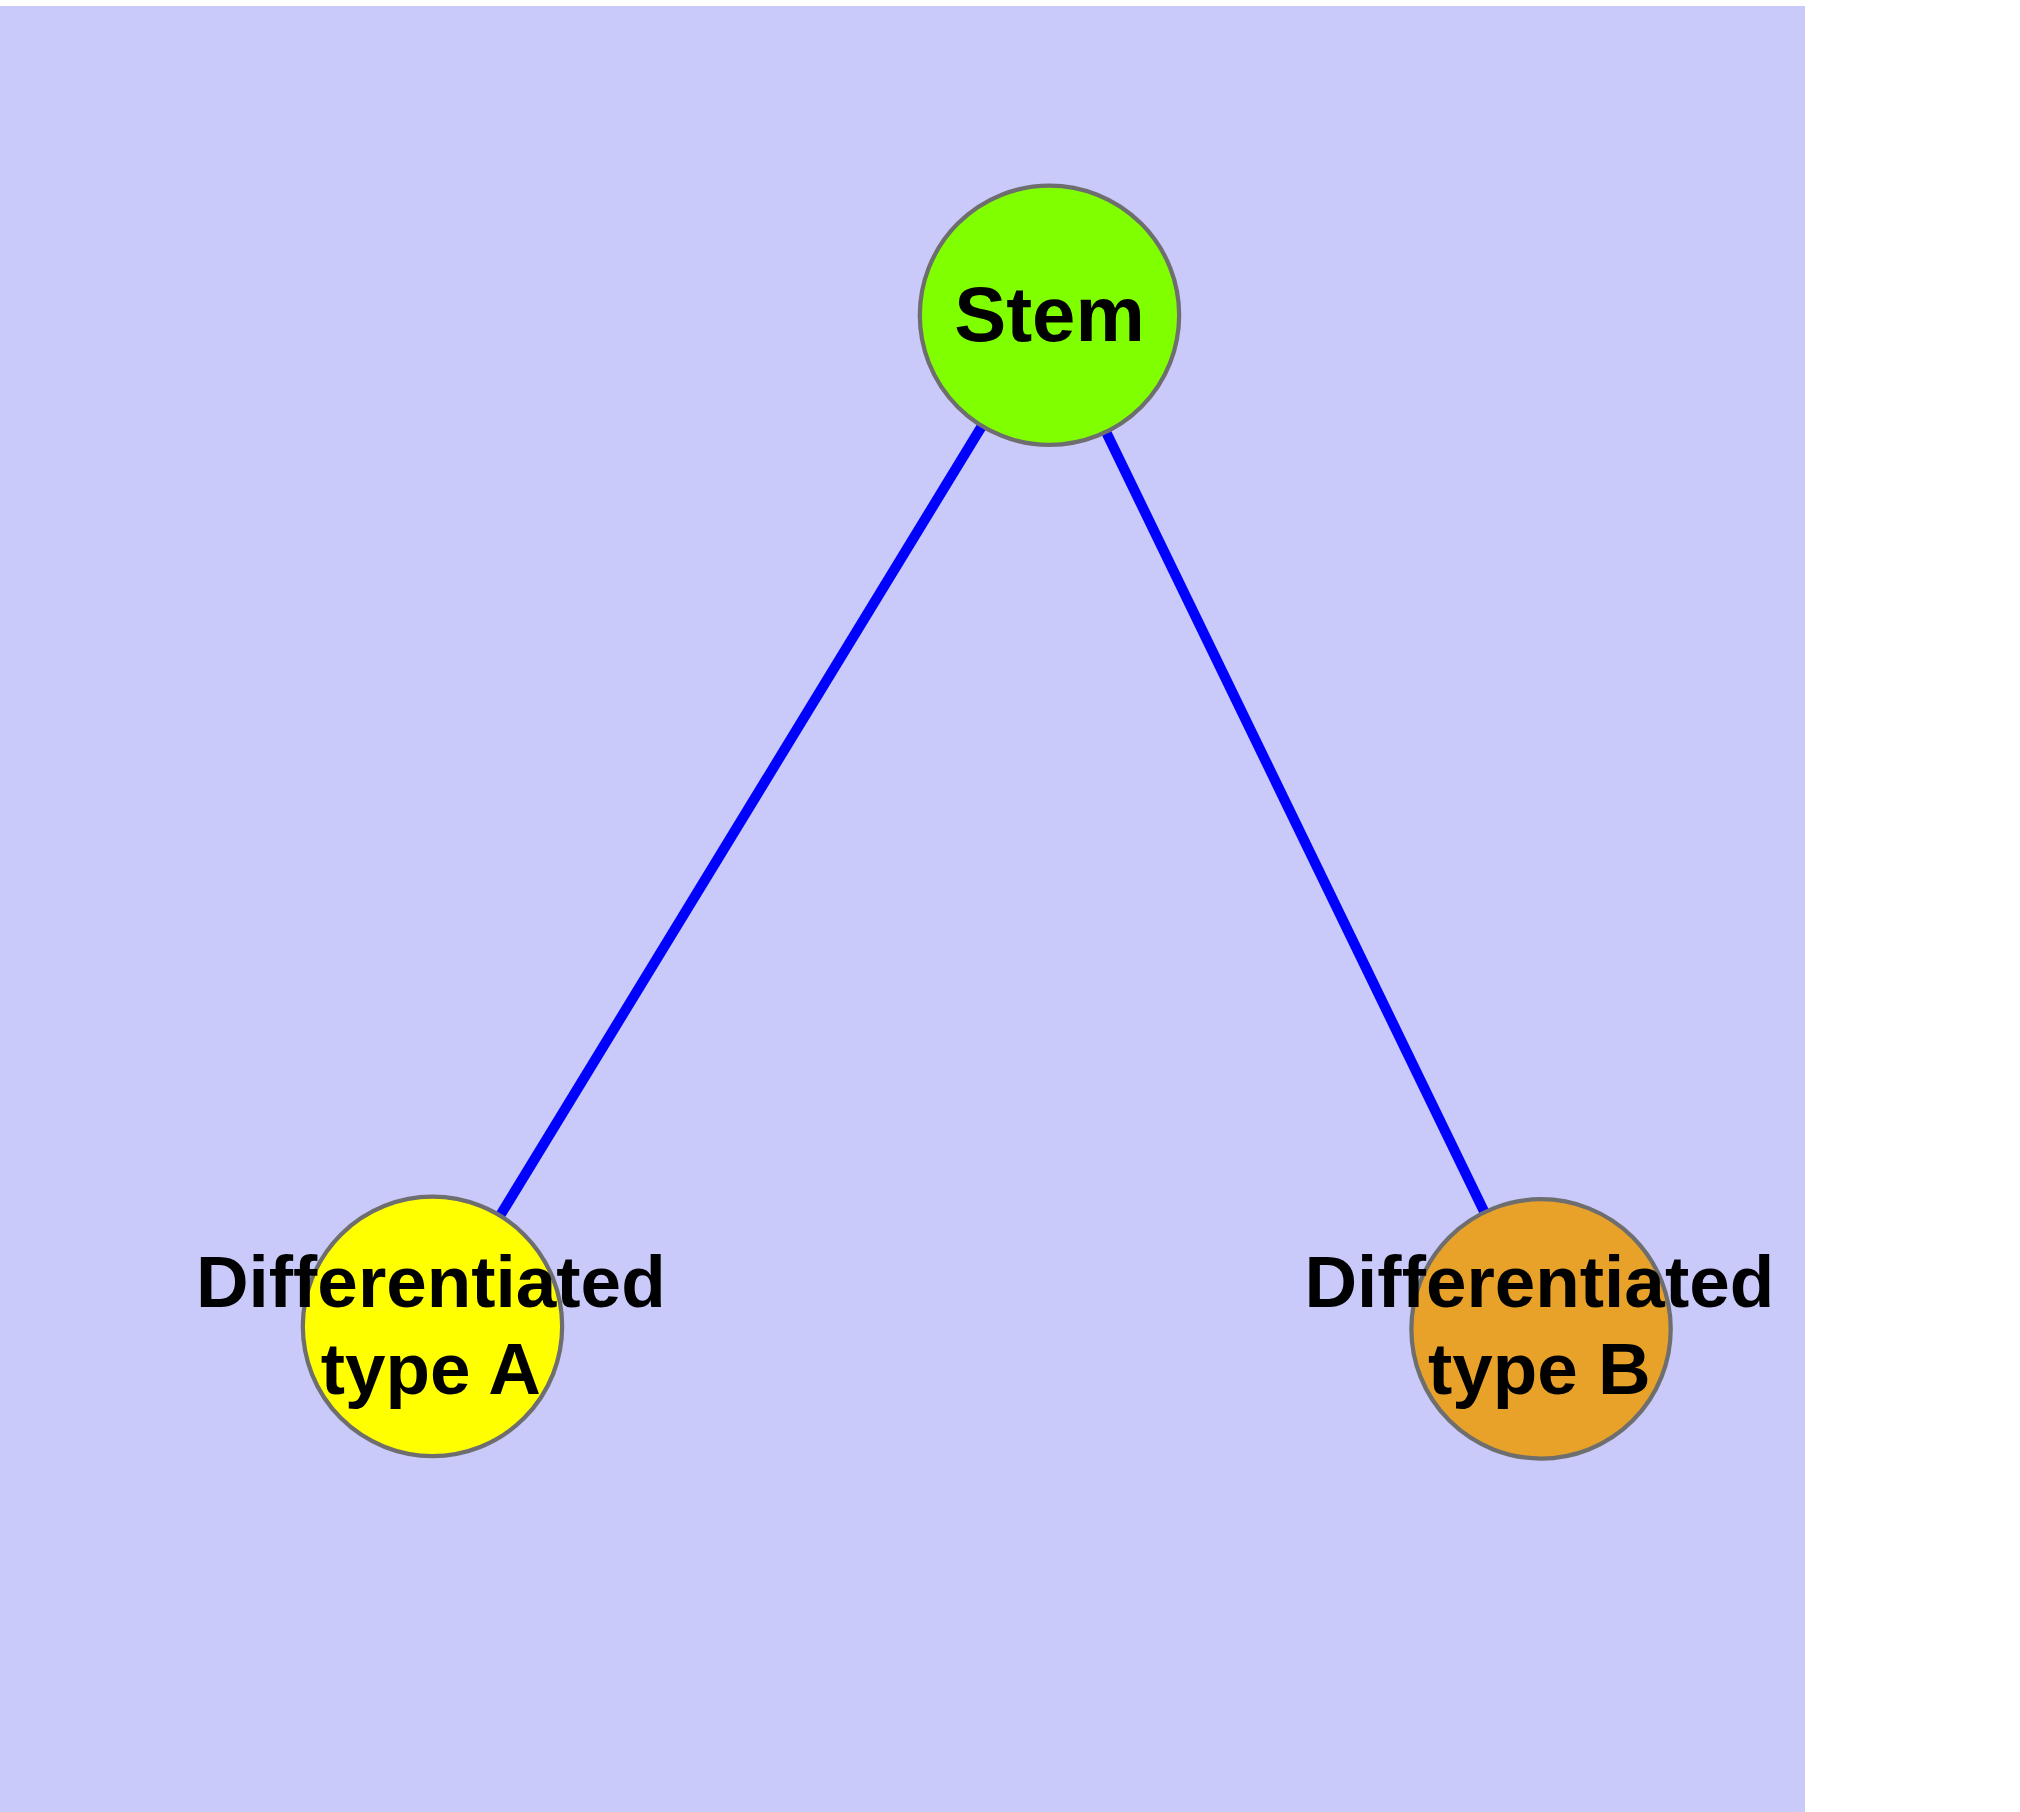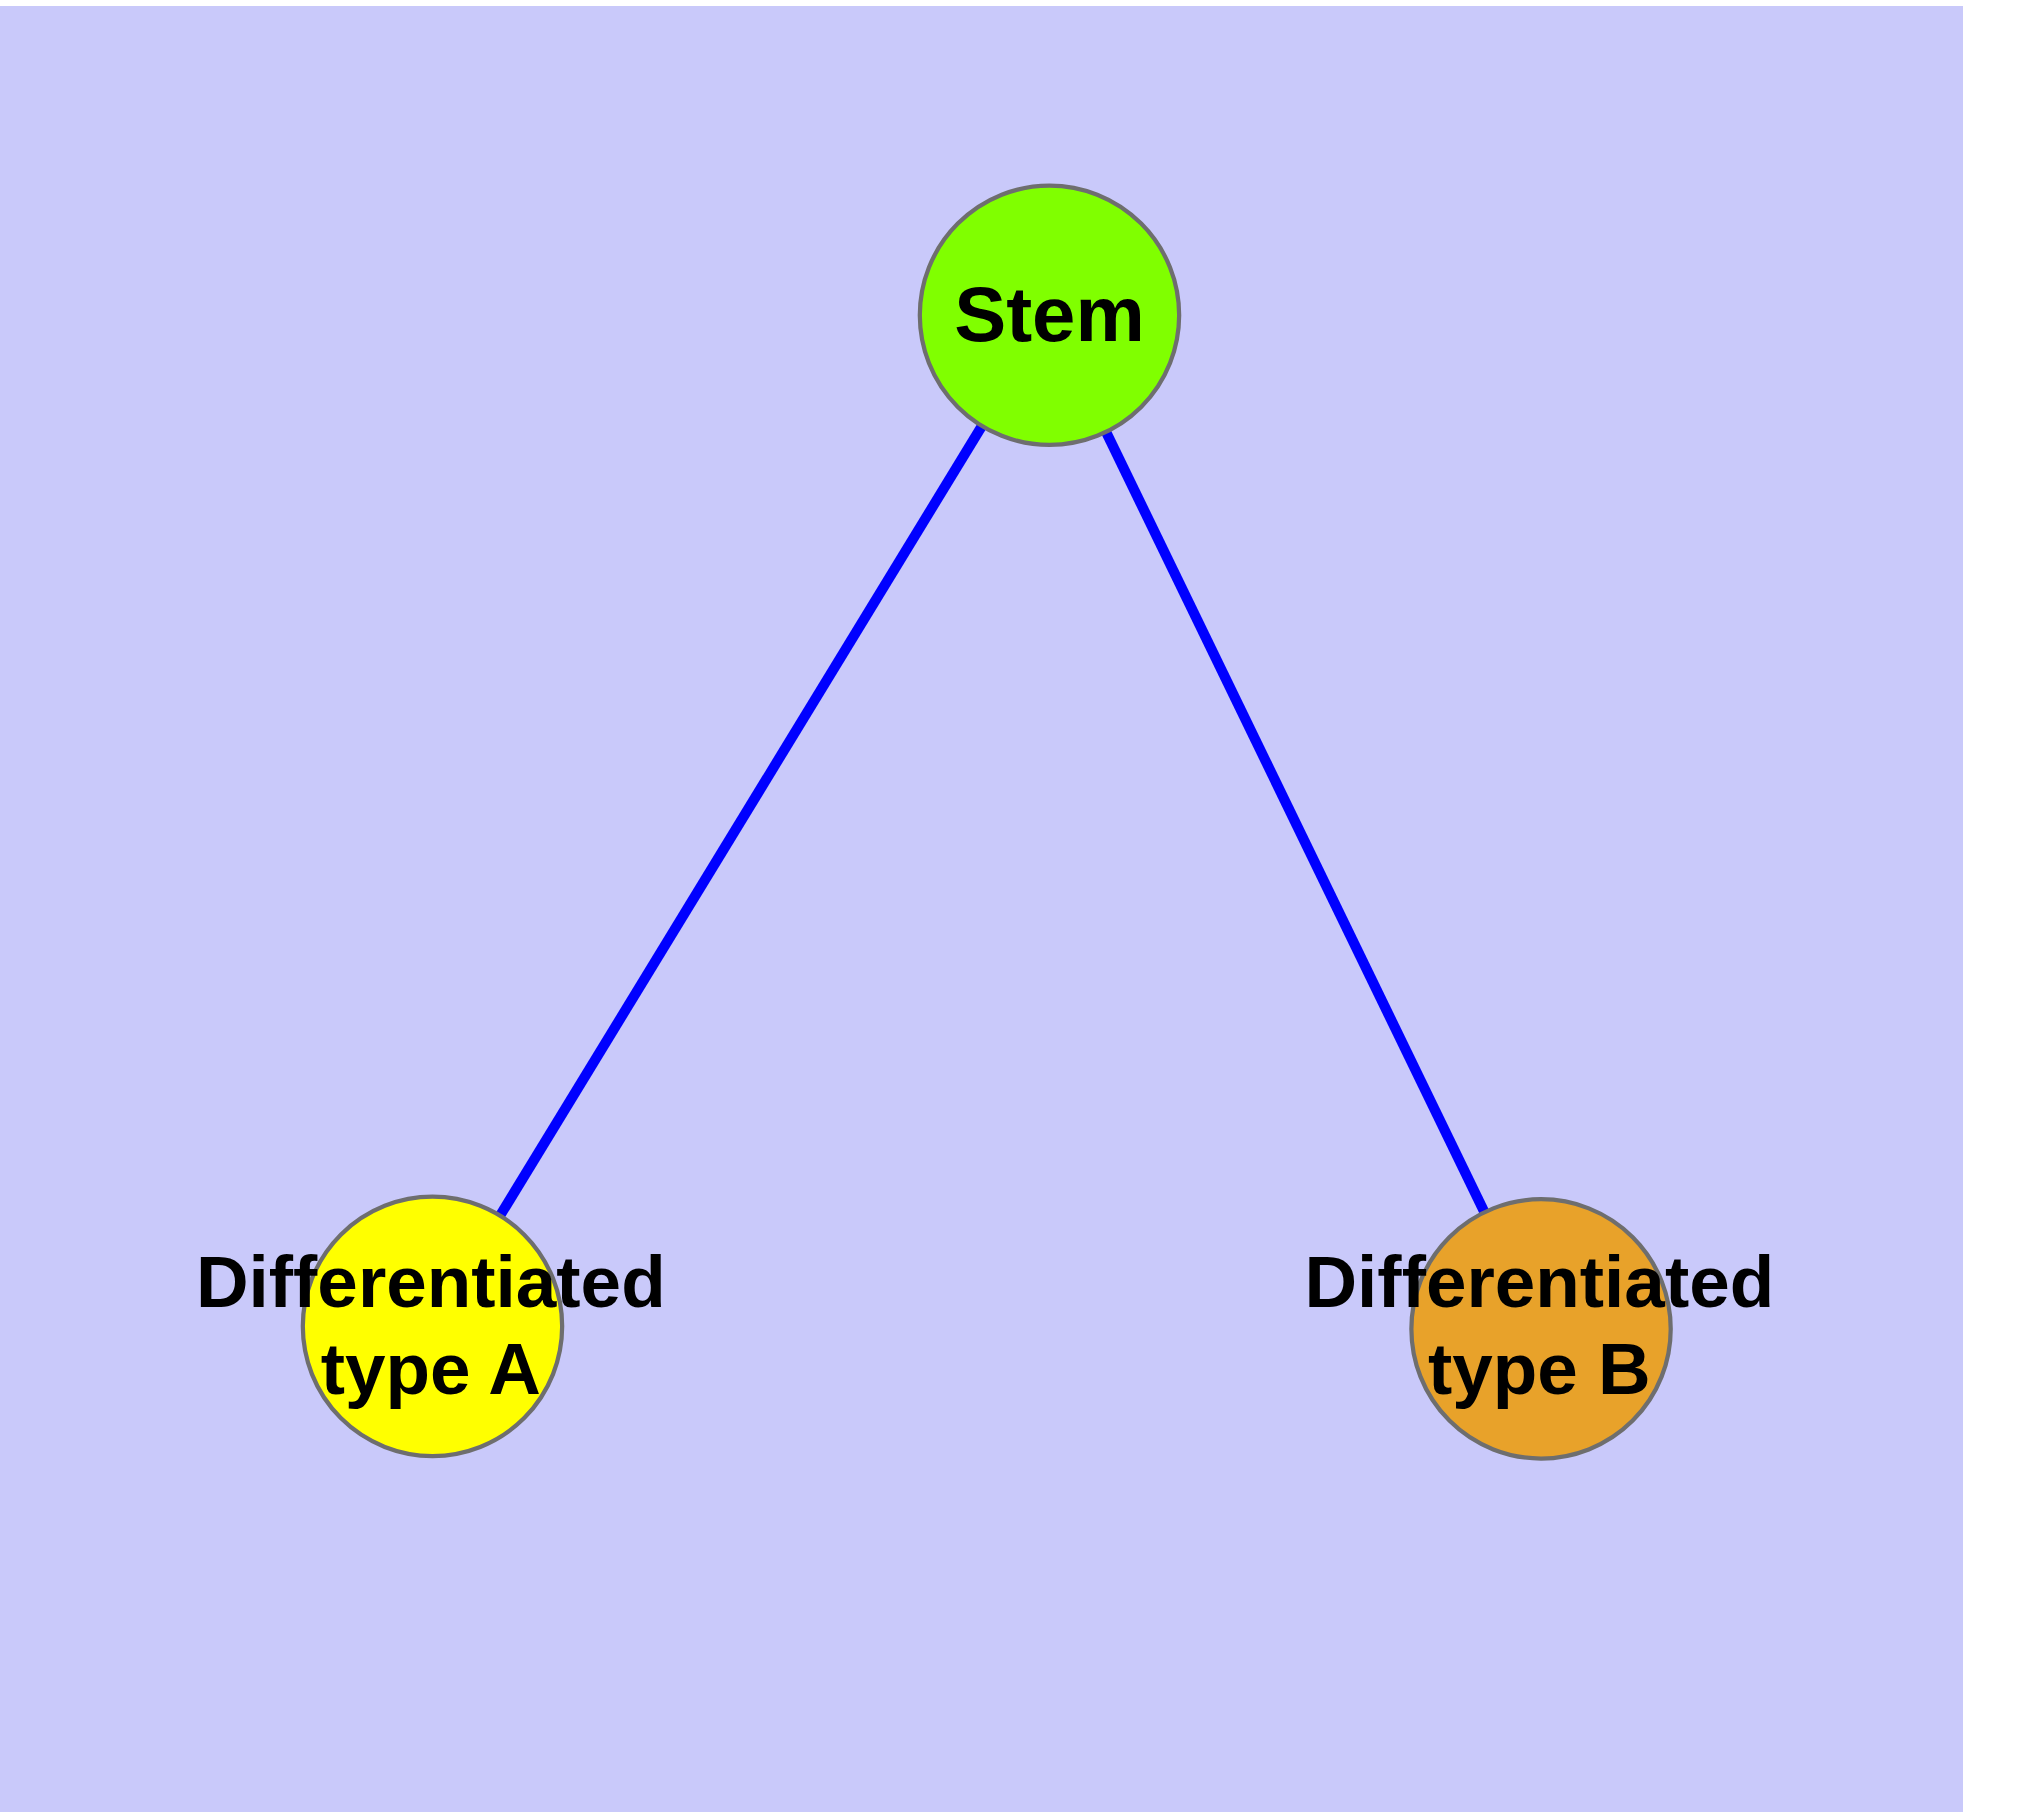--- a/index.html
+++ b/index.html
@@ -6,21 +6,21 @@
   html, body {
     margin: 0;
     padding: 0;
     background: #ffffff;
   }
   body {
     font-family: "Liberation Sans", sans-serif;
   }
   #canvas {
     position: relative;
-    width: 1963px;
+    width: 1805px;
     height: 1812px;
     background: #ffffff;
     overflow: hidden;
   }
   #plot-background {
     position: absolute;
     left: 0;
     top: 6px;
     width: 2021px;
     height: 1806px;

